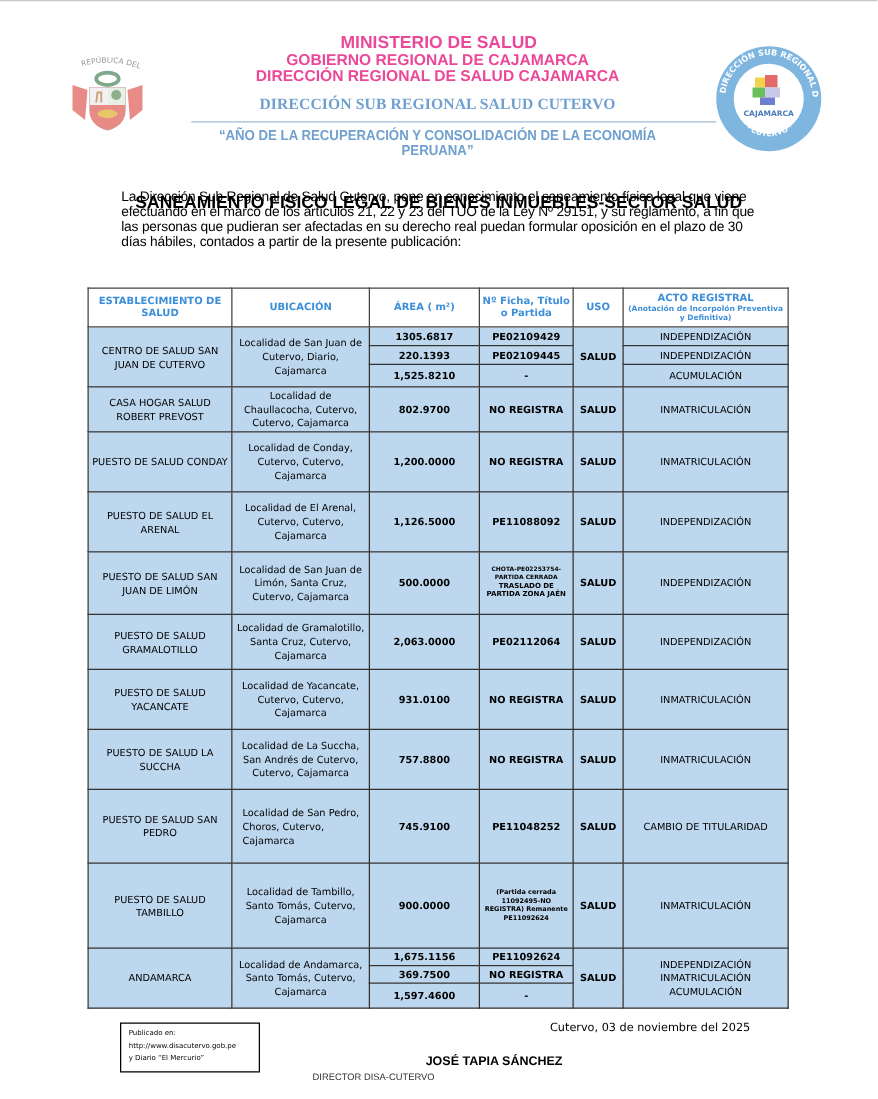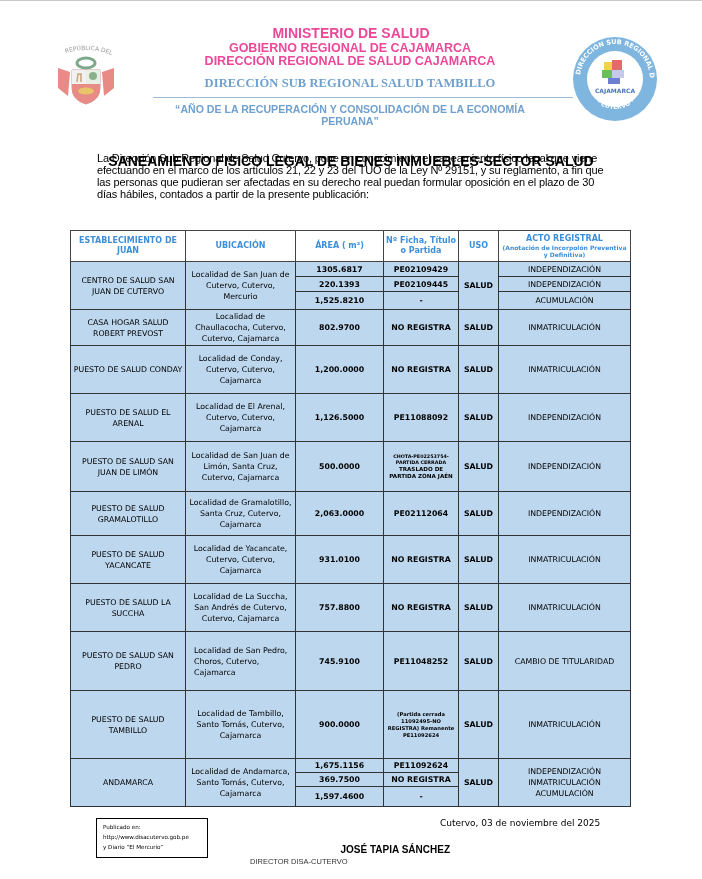--- a/index.html
+++ b/index.html
@@ -56,21 +56,21 @@
   <rect x="36" y="32" width="14" height="14" fill="#e8f0e6"></rect>
   <circle cx="43" cy="38" r="4" fill="#8bb08b"></circle>
   <path d="M27 44 L28 36 L31 36 L31 44" stroke="#c9a27a" stroke-width="1.5" fill="none"></path>
   <path d="M22 46 H50 V50 Q50 62 36 66 Q22 62 22 50 Z" fill="#e88a86"></path>
   <ellipse cx="36" cy="53" rx="8" ry="3.5" fill="#e8c46a"></ellipse>
 </svg>
 
 <div class="hdr-text h-min">MINISTERIO DE SALUD</div>
 <div class="hdr-text h-gob">GOBIERNO REGIONAL DE CAJAMARCA</div>
 <div class="hdr-text h-dir">DIRECCIÓN REGIONAL DE SALUD CAJAMARCA</div>
-<div class="hdr-text h-sub">DIRECCIÓN SUB REGIONAL SALUD TAMBILLO</div>
+<div class="hdr-text h-sub">DIRECCIÓN SUB REGIONAL SALUD CUTERVO</div>
 <div class="hr-blue"></div>
 <div class="h-year">“AÑO DE LA RECUPERACIÓN Y CONSOLIDACIÓN DE LA ECONOMÍA PERUANA”</div>
 
 <svg class="seal" viewBox="0 0 90 90">
   <circle cx="45" cy="45" r="42" fill="#7fb6e0"></circle>
   <circle cx="45" cy="45" r="28" fill="#ffffff"></circle>
   <path id="sealTop" d="M10 45 A35 35 0 0 1 80 45" fill="none"></path>
   <path id="sealBot" d="M18 58 A30 30 0 0 0 72 58" fill="none"></path>
   <text font-size="6.5" fill="#fff" font-weight="bold" font-family="DejaVu Sans, sans-serif"><textPath href="#sealTop" startOffset="4">DIRECCIÓN SUB REGIONAL DE SALUD</textPath></text>
   <text font-size="6" fill="#fff" font-weight="bold" font-family="DejaVu Sans, sans-serif"><textPath href="#sealBot" startOffset="14">· CUTERVO ·</textPath></text>
@@ -89,36 +89,36 @@
   <colgroup>
     <col style="width:115px">
       <col style="width:110px">
       <col style="width:88px">
       <col style="width:75px">
       <col style="width:40px">
       <col style="width:132px">
   </colgroup>
   <thead>
     <tr>
-      <th>ESTABLECIMIENTO DE JUAN</th>
+      <th>ESTABLECIMIENTO DE SALUD</th>
       <th>UBICACIÓN</th>
       <th>ÁREA ( m²)</th>
       <th>Nº Ficha, Título o Partida</th>
       <th>USO</th>
       <th>
         <span>ACTO REGISTRAL</span>
         <span class="sub">(Anotación de Incorpolón Preventiva y Definitiva)</span>
       </th>
     </tr>
   </thead>
   <tbody>
 
     <tr style="height:15px">
       <td class="est" rowspan="3">CENTRO DE SALUD SAN JUAN DE CUTERVO</td>
-      <td class="loc" rowspan="3">Localidad de San Juan de Cutervo, Cutervo, Mercurio</td>
+      <td class="loc" rowspan="3">Localidad de San Juan de Cutervo, Diario, Cajamarca</td>
       <td class="area">1305.6817</td>
       <td class="ficha">PE02109429</td>
       <td class="uso" rowspan="3">SALUD</td>
       <td class="acto">INDEPENDIZACIÓN</td>
     </tr>
     <tr style="height:15px">
       <td class="area">220.1393</td>
       <td class="ficha">PE02109445</td>
       <td class="acto">INDEPENDIZACIÓN</td>
     </tr>

